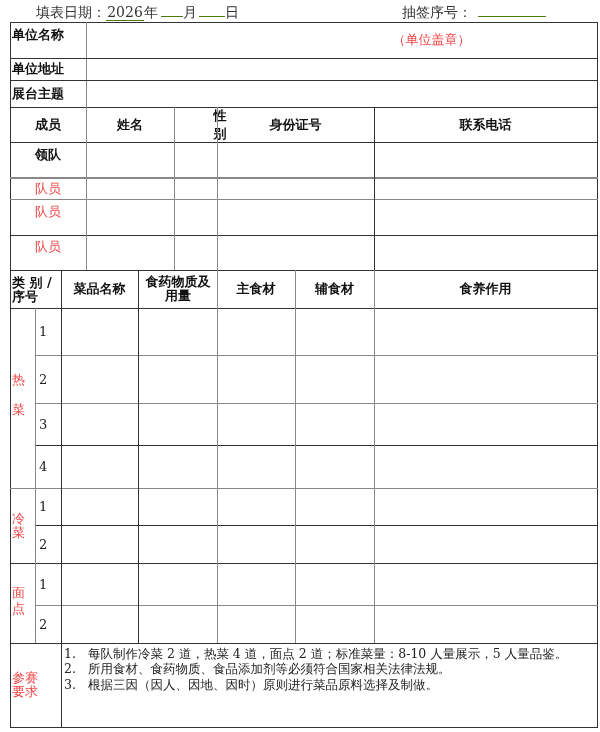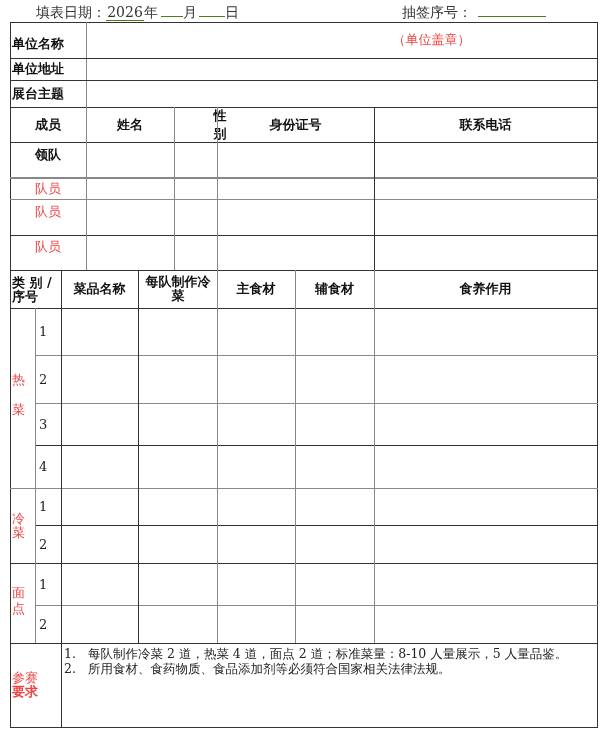--- a/index.html
+++ b/index.html
@@ -24,21 +24,21 @@
 </div>
 <div class="topline" style="left:402px;">
   <span>抽签序号：</span><span class="u" style="width:68px;margin-left:6px;"></span>
 </div>
 
 <div class="line" style="left:10px;top:22px;width:588px;height:1px;"></div>
 <div class="line" style="left:10px;top:727px;width:588px;height:1px;"></div>
 <div class="line" style="left:10px;top:22px;width:1px;height:706px;"></div>
 <div class="line" style="left:597px;top:22px;width:1px;height:706px;"></div>
 
-<div class="cell b" style="left:12px;top:26px;width:74px;height:36px;">单位名称</div>
+<div class="cell b" style="left:12px;top:17px;width:74px;height:36px;">单位名称</div>
 <div class="cell c" style="left:86px;top:22px;width:511px;height:36px;">
     <span class="lt" style="margin-left:180px;">（单位盖章）</span>
   </div>
 <div class="cell b" style="left:12px;top:58px;width:74px;height:22px;">单位地址</div>
 <div class="cell" style="left:86px;top:58px;width:511px;height:22px;"></div>
 <div class="cell b" style="left:12px;top:80px;width:74px;height:27px;">展台主题</div>
 <div class="cell" style="left:86px;top:80px;width:511px;height:27px;"></div>
 
 <div class="line g" style="left:86px;top:22px;width:1px;height:85px;"></div>
 <div class="line" style="left:10px;top:58px;width:588px;height:1px;"></div>
@@ -61,21 +61,21 @@
 <div class="cell lt c" style="left:10px;top:236px;width:76px;height:22px;">队员</div>
 
 <div class="line g" style="left:86px;top:107px;width:1px;height:163px;"></div>
 <div class="line g" style="left:174px;top:107px;width:1px;height:163px;"></div>
 <div class="line g" style="left:217px;top:107px;width:1px;height:163px;"></div>
 <div class="line" style="left:374px;top:107px;width:1px;height:163px;"></div>
 <div class="line" style="left:10px;top:270px;width:588px;height:1px;"></div>
 
 <div class="cell b" style="left:12px;top:271px;width:49px;height:37px;line-height:14px;font-size:13px;">类 别 / 序号</div>
 <div class="cell b c" style="left:61px;top:270px;width:77px;height:38px;">菜品名称</div>
-<div class="cell b c" style="left:142px;top:270px;width:72px;height:38px;line-height:14px;">每队制作冷菜</div>
+<div class="cell b c" style="left:142px;top:270px;width:72px;height:38px;line-height:14px;">食药物质及用量</div>
 <div class="cell b c" style="left:217px;top:270px;width:78px;height:38px;">主食材</div>
 <div class="cell b c" style="left:295px;top:270px;width:79px;height:38px;">辅食材</div>
 <div class="cell b c" style="left:374px;top:270px;width:223px;height:38px;">食养作用</div>
 <div class="line" style="left:10px;top:308px;width:588px;height:1px;"></div>
 
 <div class="cell lt" style="left:12px;top:370px;width:22px;height:20px;">热</div>
 <div class="cell lt" style="left:12px;top:400px;width:22px;height:20px;">菜</div>
 <div class="cell" style="left:39px;top:308px;width:20px;height:47px;">1</div>
 <div class="cell" style="left:39px;top:355px;width:20px;height:48px;">2</div>
 <div class="cell" style="left:39px;top:403px;width:20px;height:42px;">3</div>
@@ -100,17 +100,18 @@
 <div class="line" style="left:10px;top:643px;width:588px;height:1px;"></div>
 
 <div class="line g" style="left:35px;top:308px;width:1px;height:335px;"></div>
 <div class="line" style="left:61px;top:270px;width:1px;height:458px;"></div>
 <div class="line" style="left:138px;top:270px;width:1px;height:373px;"></div>
 <div class="line g" style="left:217px;top:270px;width:1px;height:373px;"></div>
 <div class="line g" style="left:295px;top:270px;width:1px;height:373px;"></div>
 <div class="line g" style="left:374px;top:270px;width:1px;height:373px;"></div>
 
 <div class="cell lt" style="left:12px;top:670px;width:48px;height:16px;">参赛</div>
-<div class="cell lt" style="left:12px;top:684px;width:48px;height:16px;font-weight:bold;">要求</div>
+<div class="cell lt" style="left:12px;top:684px;width:48px;height:16px;">要求</div>
 <div class="req">
   <div><span class="n">1.</span><span>每队制作冷菜 2 道，热菜 4 道，面点 2 道；标准菜量：8-10 人量展示，5 人量品鉴。</span></div>
   <div><span class="n">2.</span><span>所用食材、食药物质、食品添加剂等必须符合国家相关法律法规。</span></div>
+  <div><span class="n">3.</span><span>根据三因（因人、因地、因时）原则进行菜品原料选择及制做。</span></div>
 </div>
 
 </body></html>

